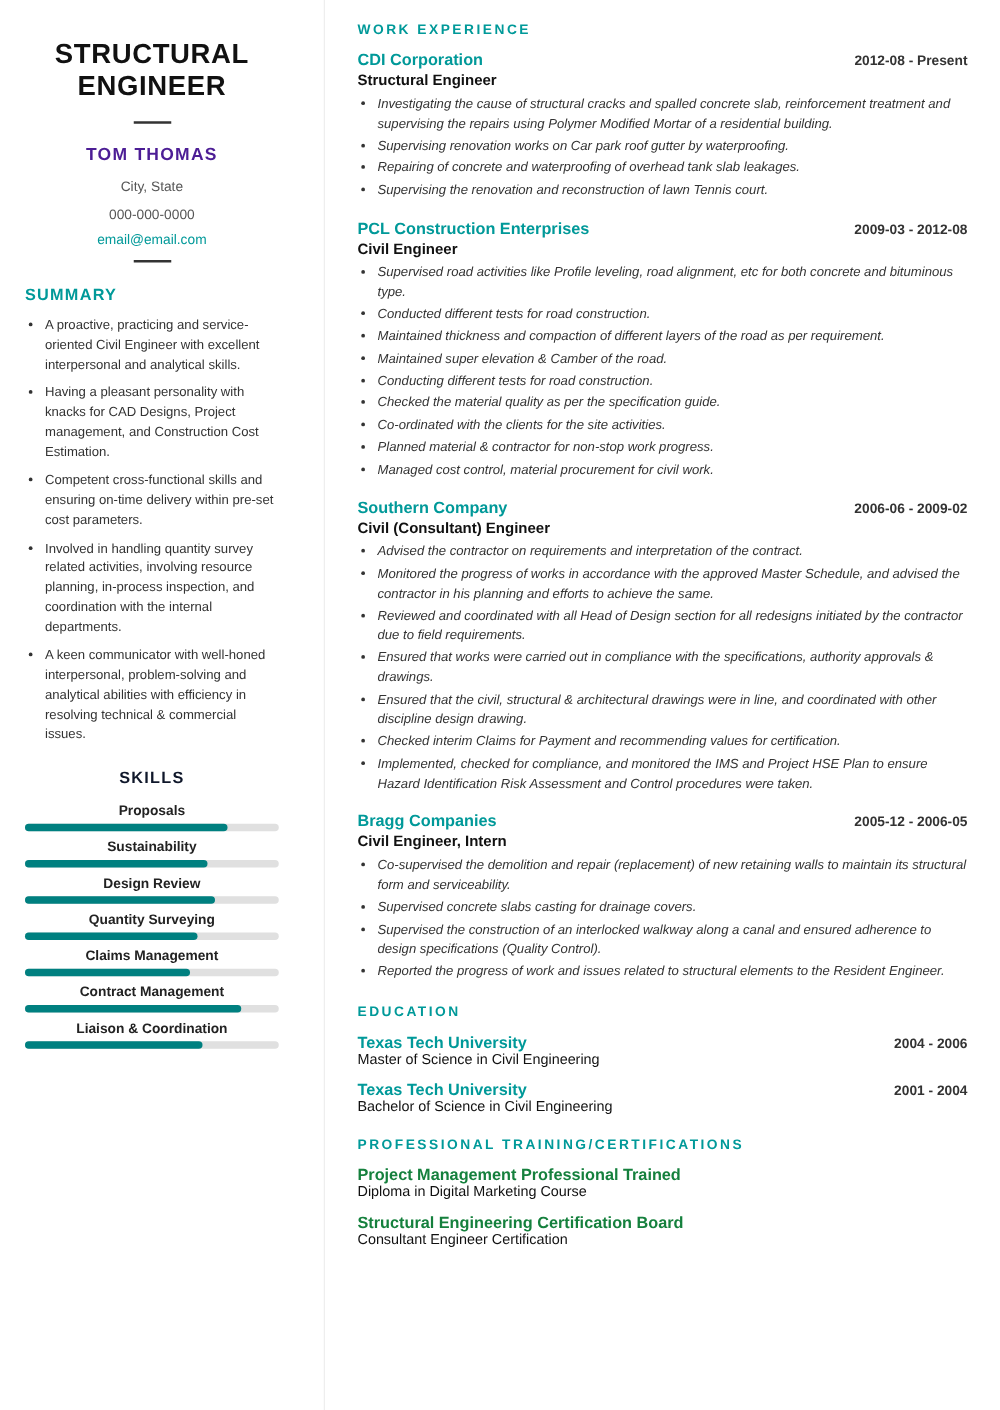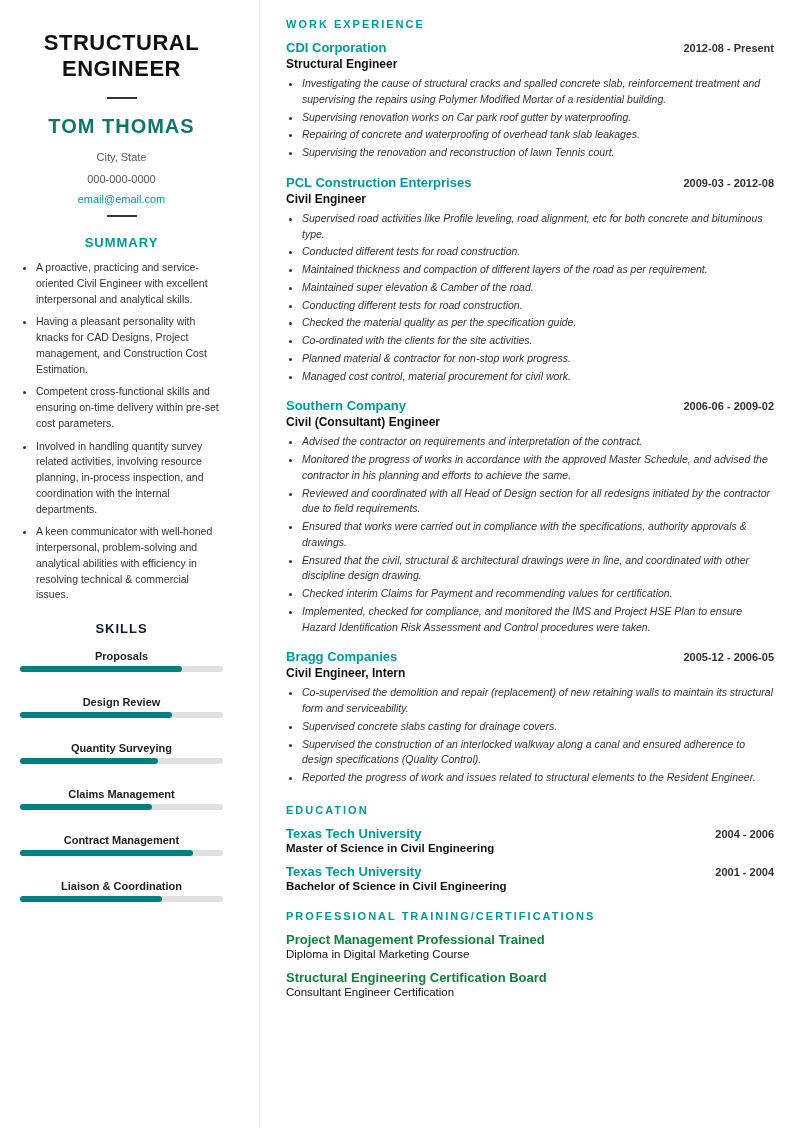--- a/index.html
+++ b/index.html
@@ -34,23 +34,23 @@
       letter-spacing: 0.5px;
       text-transform: uppercase;
     }
     .sidebar-divider {
       width: 30px;
       height: 2px;
       background: #333;
       margin: 0 auto 16px auto;
     }
     .sidebar-name {
-      font-size: 20px;
-      font-weight: bold;
-      color: #0f766e;
+      font-size: 14px;
+      font-weight: bold;
+      color: #4c1d95;
       text-align: center;
       letter-spacing: 1px;
       margin-bottom: 10px;
     }
     .sidebar-contact {
       text-align: center;
       color: #555;
       font-size: 11px;
       line-height: 1.7;
       margin-bottom: 4px;
@@ -64,21 +64,21 @@
     .sidebar-divider2 {
       width: 30px;
       height: 2px;
       background: #333;
       margin: 0 auto 18px auto;
     }
     .sidebar-section-title {
       font-size: 13px;
       font-weight: bold;
       color: #009999;
-      text-align: center;
+      text-align: left;
       letter-spacing: 1px;
       margin-bottom: 10px;
     }
     .summary-list {
       list-style: disc;
       padding-left: 16px;
       color: #333;
       font-size: 10.5px;
       line-height: 1.5;
       margin-bottom: 18px;
@@ -88,21 +88,21 @@
     }
     .skills-section-title {
       font-size: 13px;
       font-weight: bold;
       color: #0f172a;
       text-align: center;
       letter-spacing: 1px;
       margin-bottom: 14px;
     }
     .skill-item {
-      margin-bottom: 24px;
+      margin-bottom: 7px;
     }
     .skill-label {
       font-size: 11px;
       font-weight: bold;
       color: #222;
       margin-bottom: 4px;
       text-align: center;
     }
     .skill-bar-bg {
       width: 100%;
@@ -176,21 +176,21 @@
       color: #009999;
     }
     .edu-dates {
       font-size: 11px;
       color: #333;
       font-weight: bold;
     }
     .edu-degree {
       font-size: 11.5px;
       color: #111;
-      font-weight: bold;
+      font-weight: normal;
       margin-bottom: 10px;
     }
     .cert-name {
       font-size: 13px;
       font-weight: bold;
       color: #15803d;
       margin-bottom: 1px;
     }
     .cert-desc {
       font-size: 11.5px;
@@ -221,20 +221,26 @@
       </ul>
     <div class="skills-section-title">SKILLS</div>
     <div class="skills-list">
     <div class="skill-item">
     <div class="skill-label">Proposals</div>
     <div class="skill-bar-bg">
       <div class="skill-bar-fill" style="width:80%"></div>
     </div>
   </div>
         <div class="skill-item">
+    <div class="skill-label">Sustainability</div>
+    <div class="skill-bar-bg">
+      <div class="skill-bar-fill" style="width:72%"></div>
+    </div>
+  </div>
+        <div class="skill-item">
     <div class="skill-label">Design Review</div>
     <div class="skill-bar-bg">
       <div class="skill-bar-fill" style="width:75%"></div>
     </div>
   </div>
         <div class="skill-item">
     <div class="skill-label">Quantity Surveying</div>
     <div class="skill-bar-bg">
       <div class="skill-bar-fill" style="width:68%"></div>
     </div>

